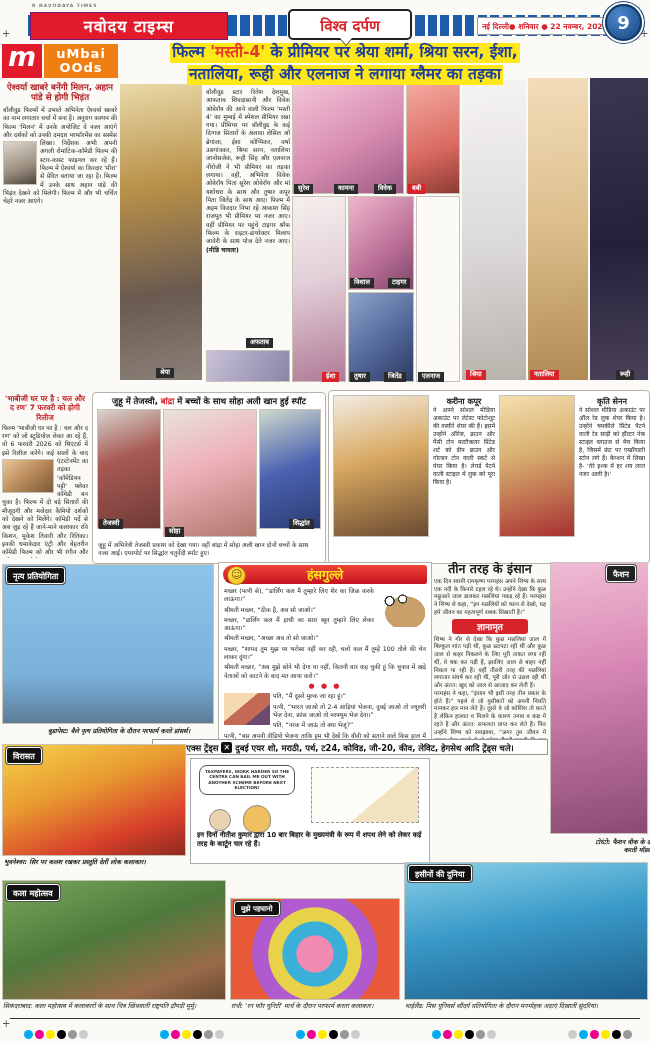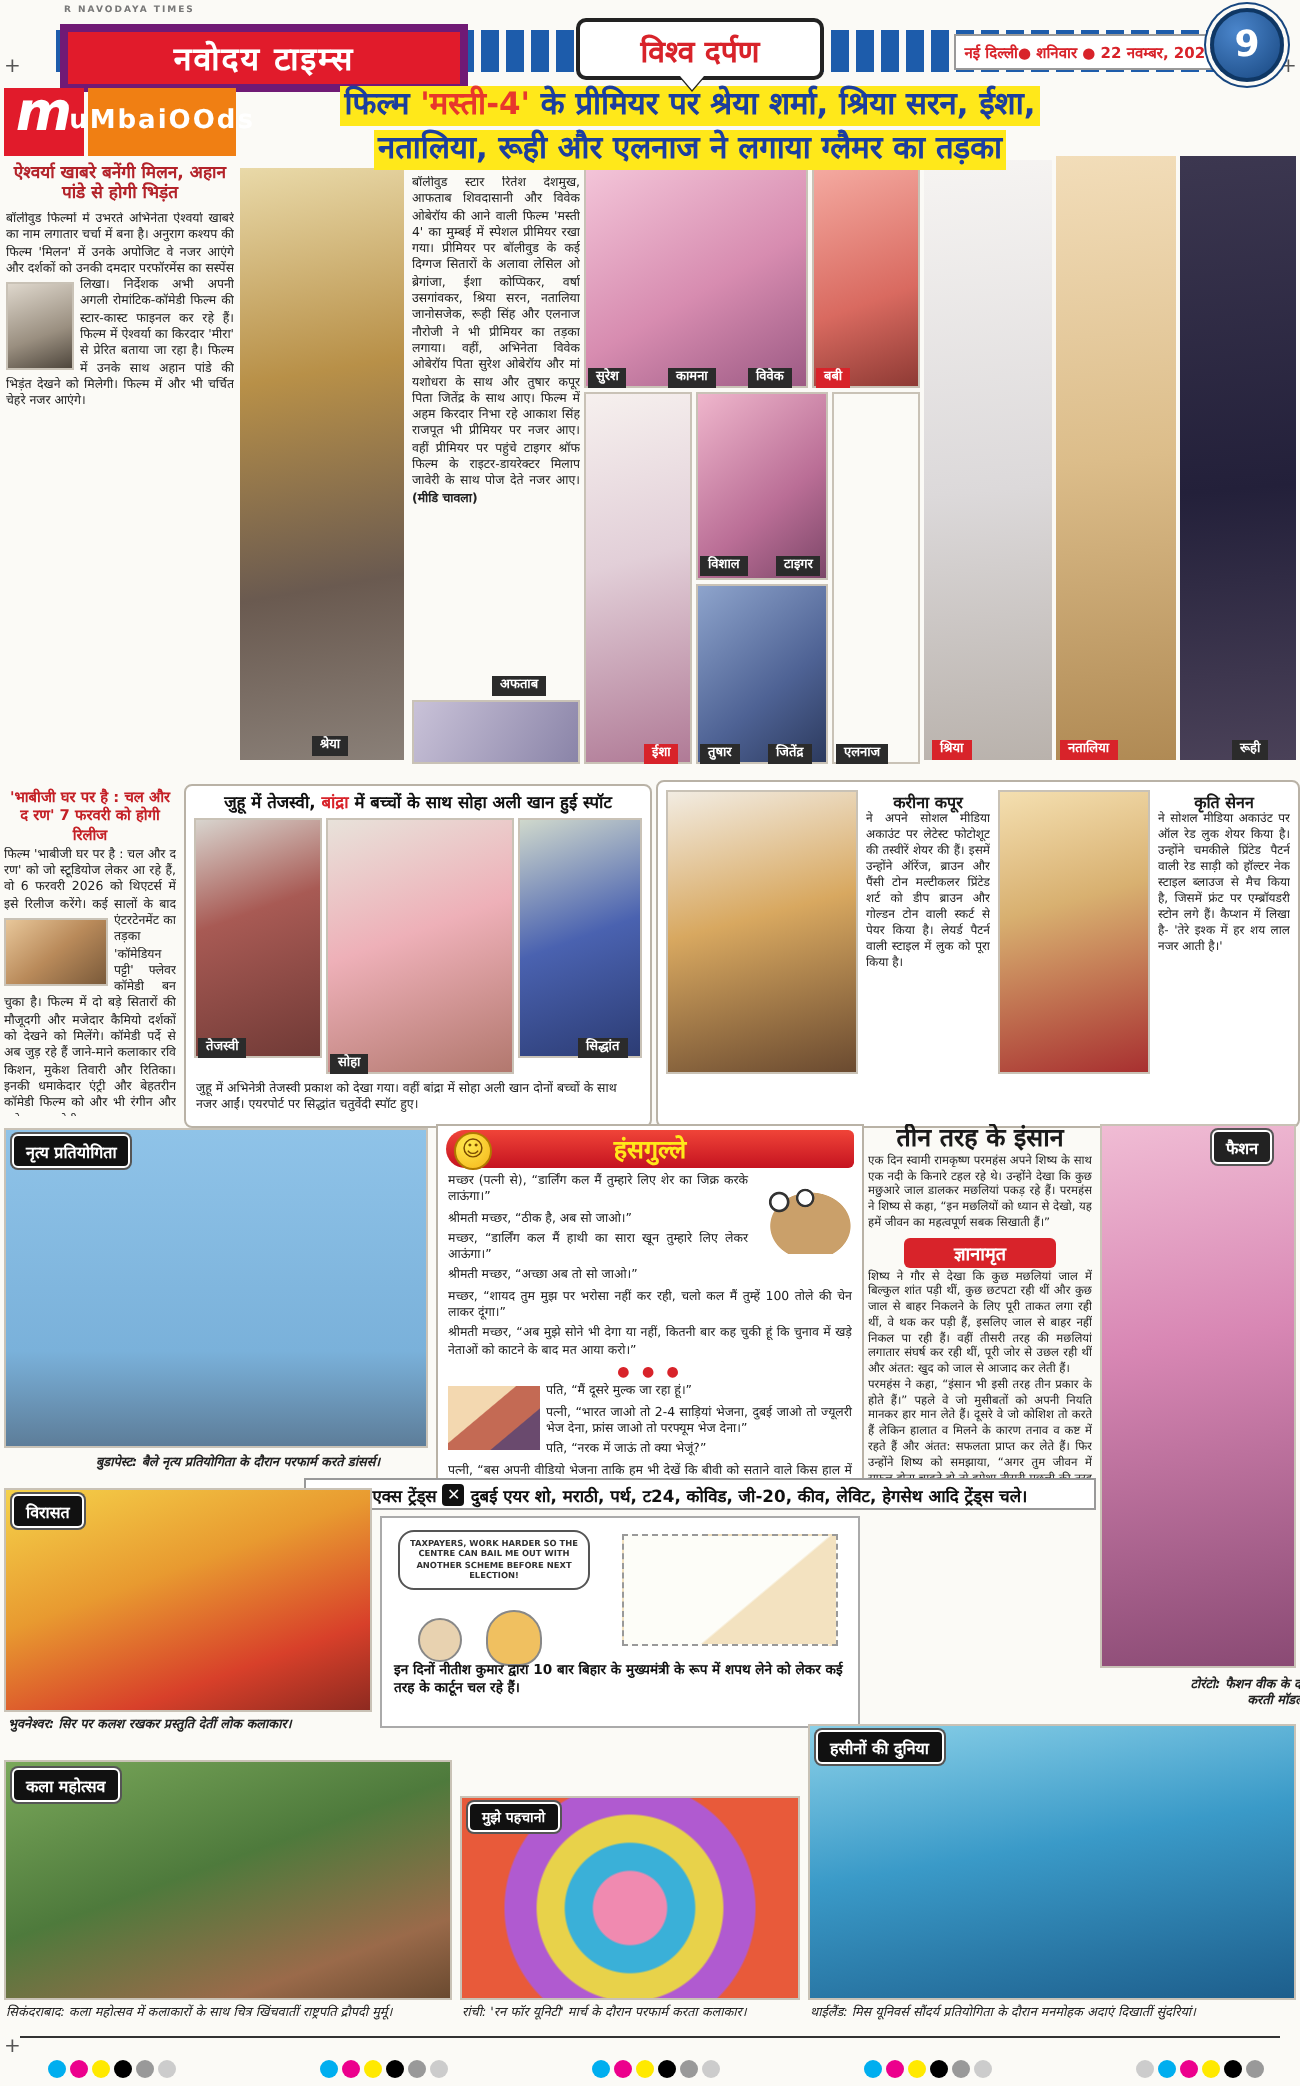--- a/index.html
+++ b/index.html
@@ -11,21 +11,21 @@
           padding:1px 4px;line-height:1.2;white-space:nowrap;}
   .nlabel.red{background:#d8232a;}
   .tag{position:absolute;background:#111;color:#fff;font-weight:bold;font-size:8px;
        padding:2px 6px;border-radius:3px;border:1px solid #fff;box-shadow:0 0 0 1px #555;z-index:5;}
   .cap{position:absolute;font-size:6.4px;font-weight:bold;font-style:italic;color:#222;line-height:1.25;}
   .body-txt{font-size:6.2px;line-height:1.34;text-align:justify;color:#222;}
   
   .bluebars{position:absolute;left:28px;top:15px;width:592px;height:21px;
             background:repeating-linear-gradient(90deg,#1d5cab 0 9px,#fbfaf6 9px 12.5px);}
   .masthead{position:absolute;left:30px;top:12px;width:196px;height:26px;background:#e11b2b;
-            border:4px solid #701a75;color:#fff;font-weight:bold;font-size:16px;
+            border:1px solid #701a75;color:#fff;font-weight:bold;font-size:16px;
             display:flex;align-items:center;justify-content:center;letter-spacing:1px;}
   .secbox{position:absolute;left:288px;top:9px;width:120px;height:27px;background:#fff;
           border:2px solid #222;border-radius:5px;display:flex;align-items:center;justify-content:center;
           color:#d8232a;font-weight:bold;font-size:15px;z-index:4;}
   .secnotch{position:absolute;left:340px;top:38px;width:0;height:0;border-left:6px solid transparent;
             border-right:6px solid transparent;border-top:7px solid #fff;z-index:4;
             filter:drop-shadow(0 1px 0 #222);}
   .datebox{position:absolute;left:477px;top:17px;width:134px;height:16px;background:#fff;
            border:1px solid #999;color:#d8232a;font-weight:bold;font-size:7.5px;
            display:flex;align-items:center;justify-content:center;z-index:4;}
@@ -37,21 +37,21 @@
   
   .mainhl{position:absolute;left:124px;top:42px;width:442px;text-align:center;z-index:3;}
   .mainhl .l{display:inline-block;background:#ffe81a;color:#1c3e9e;font-weight:bold;
              font-size:15.5px;line-height:1.15;padding:1px 2px;margin-bottom:1px;}
   .mainhl .hl{color:#e8372c;}
   
   .mo-m{position:absolute;left:2px;top:44px;width:40px;height:34px;background:#e11b2b;color:#fff;
         font-weight:bold;font-size:27px;font-style:italic;display:flex;align-items:flex-start;
         justify-content:center;line-height:0.95;}
   .mo-box{position:absolute;left:44px;top:44px;width:74px;height:34px;background:#f07f13;color:#fff;
-        font-weight:bold;font-size:13px;line-height:1.1;display:flex;flex-direction:row;
+        font-weight:bold;font-size:13px;line-height:1.1;display:flex;flex-direction:column;
         align-items:center;justify-content:center;letter-spacing:1px;}
   .mo-hl{position:absolute;left:2px;top:82px;width:116px;text-align:center;color:#b3232a;
          font-weight:bold;font-size:8.6px;line-height:1.2;}
   .joke-line{margin-bottom:2px;}
   .dots{color:#d8232a;text-align:center;font-size:7px;letter-spacing:2px;margin:1px 0;}
   .quote-l{font-weight:bold;font-size:11.5px;text-align:center;line-height:1.6;}
   .regdot{width:9px;height:9px;border-radius:50%;display:inline-block;margin-right:2px;}
   .bubble{position:absolute;border:1px solid #555;border-radius:8px;background:#fff;
           font-size:4.2px;font-weight:bold;color:#333;padding:3px;text-align:center;line-height:1.3;}
   .xlogo{display:inline-flex;width:11px;height:11px;background:#111;color:#fff;border-radius:2px;

